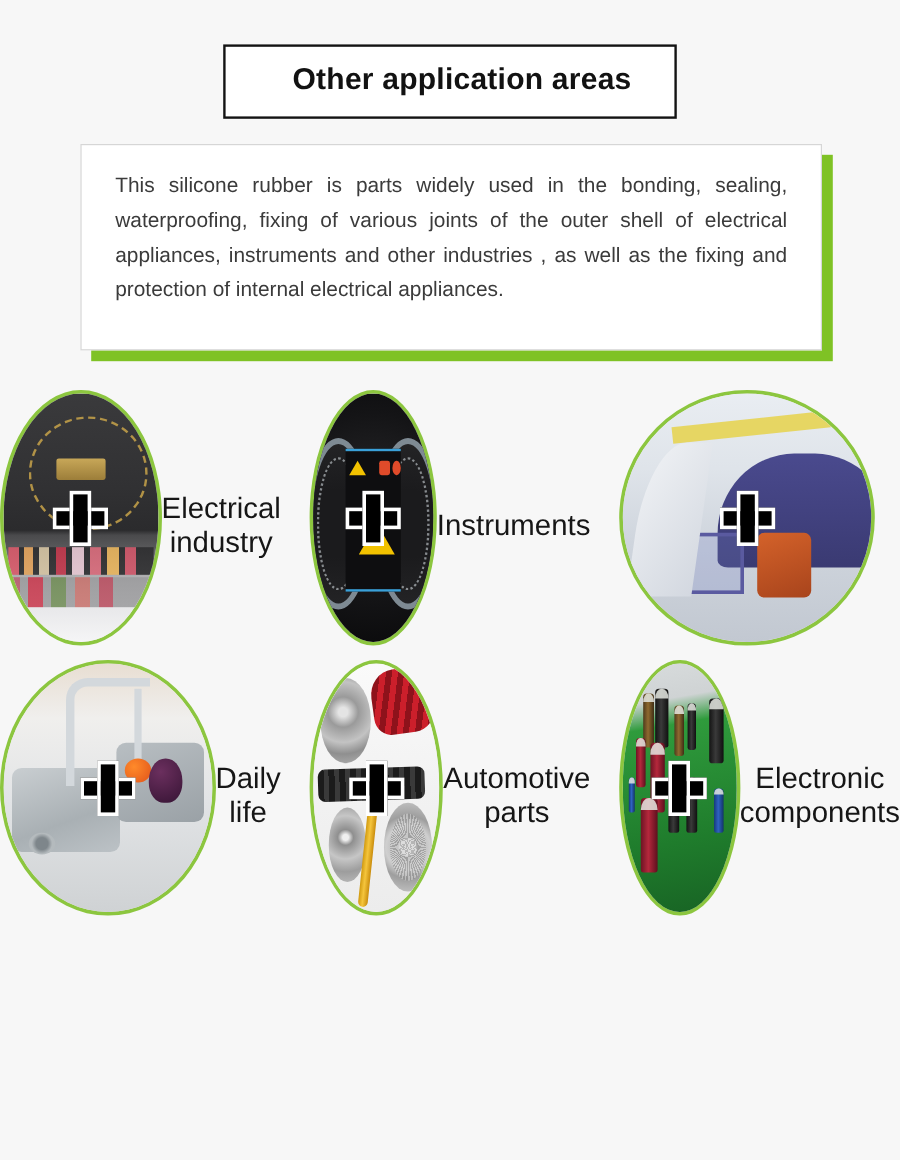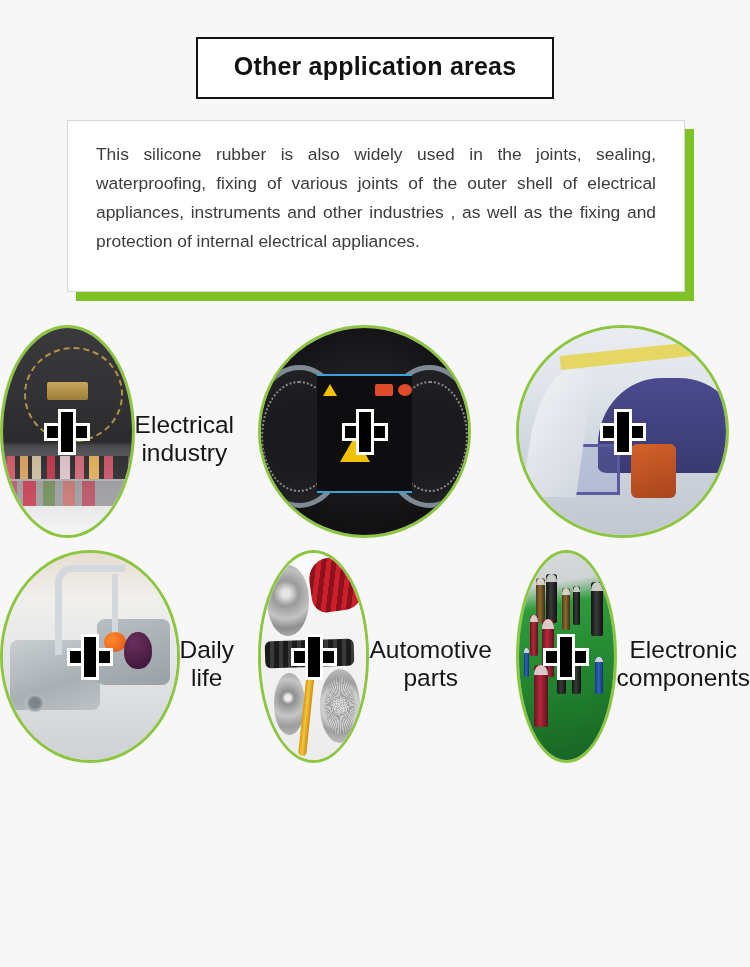--- a/index.html
+++ b/index.html
@@ -19,21 +19,21 @@
   .title-wrap {
     position: absolute;
     left: 0; right: 0;
     top: 37px;
     display: flex;
     justify-content: center;
   }
   .title-box {
     border: 2px solid #131313;
     background: #ffffff;
-    padding: 14px 36px 16px 36px;
+    padding: 14px 36px 16px 56px;
     min-width: 272px;
     text-align: center;
   }
   .title-box .title-text {
     font-size: 25px;
     font-weight: bold;
     color: #121212;
     letter-spacing: 0.2px;
     line-height: 1.1;
     white-space: nowrap;
@@ -459,21 +459,21 @@
 
 <div class="title-wrap">
   <div class="title-box">
     <div class="title-text">Other application areas</div>
   </div>
 </div>
 
 <div class="para-wrap">
   <div class="para-shadow"></div>
   <div class="para-card">
-    <p>This silicone rubber is also widely used in the joints, sealing, waterproofing, fixing of various joints of the outer shell of electrical appliances, instruments and other industries , as well as the fixing and protection of internal electrical appliances.</p>
+    <p>This silicone rubber is parts widely used in the bonding, sealing, waterproofing, fixing of various joints of the outer shell of electrical appliances, instruments and other industries , as well as the fixing and protection of internal electrical appliances.</p>
   </div>
 </div>
 
 <div class="grid">
 
   <div class="row row-1">
 
     <div class="cell">
       <div class="circle">
         <div class="photo ph-cooker">
@@ -500,20 +500,21 @@
           <div class="dash-icon-b"></div>
           <div class="dash-icon-c"></div>
           <div class="dash-warn"></div>
         </div>
         <div class="plus">
           <span class="h"></span>
           <span class="v"></span>
           <span class="inner"></span>
         </div>
       </div>
+      <div class="caption">Instruments</div>
     </div>
 
     <div class="cell">
       <div class="circle">
         <div class="photo ph-factory">
           <div class="fac-beam"></div>
           <div class="fac-rail"></div>
           <div class="fac-robot"></div>
         </div>
         <div class="plus">

